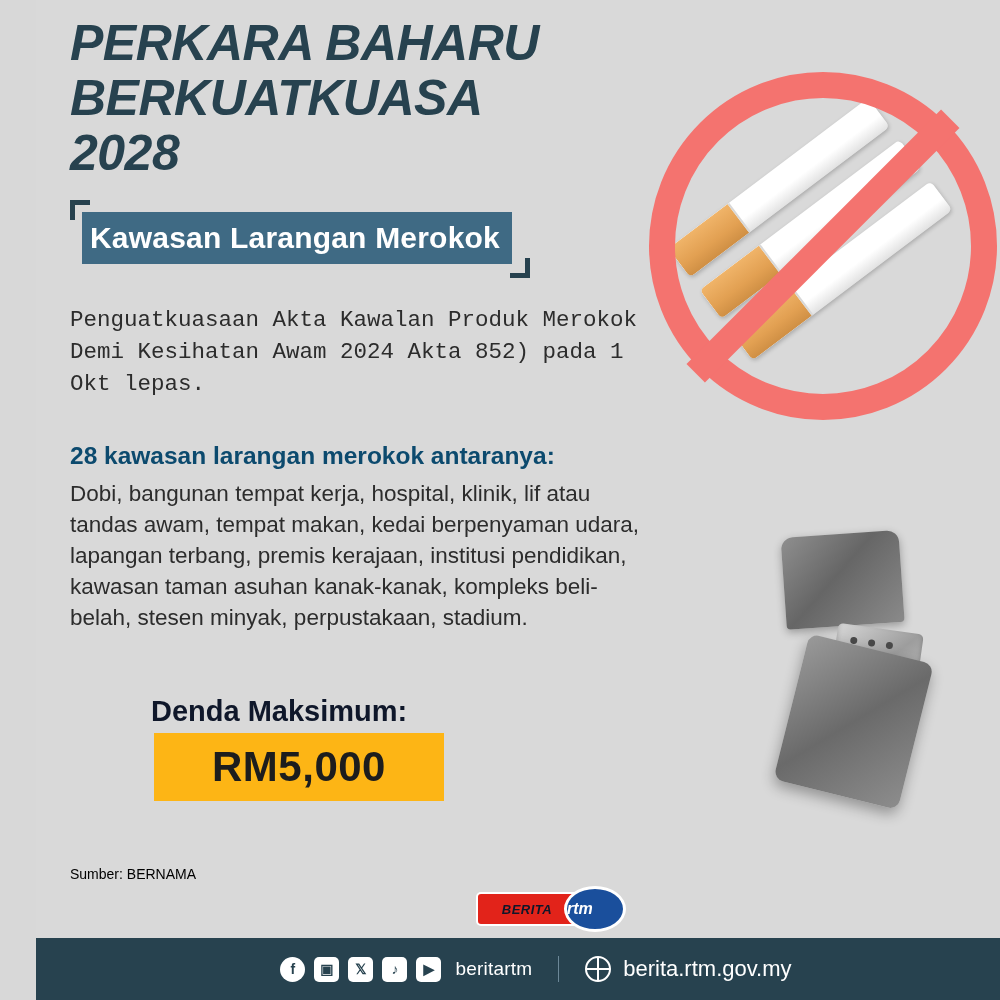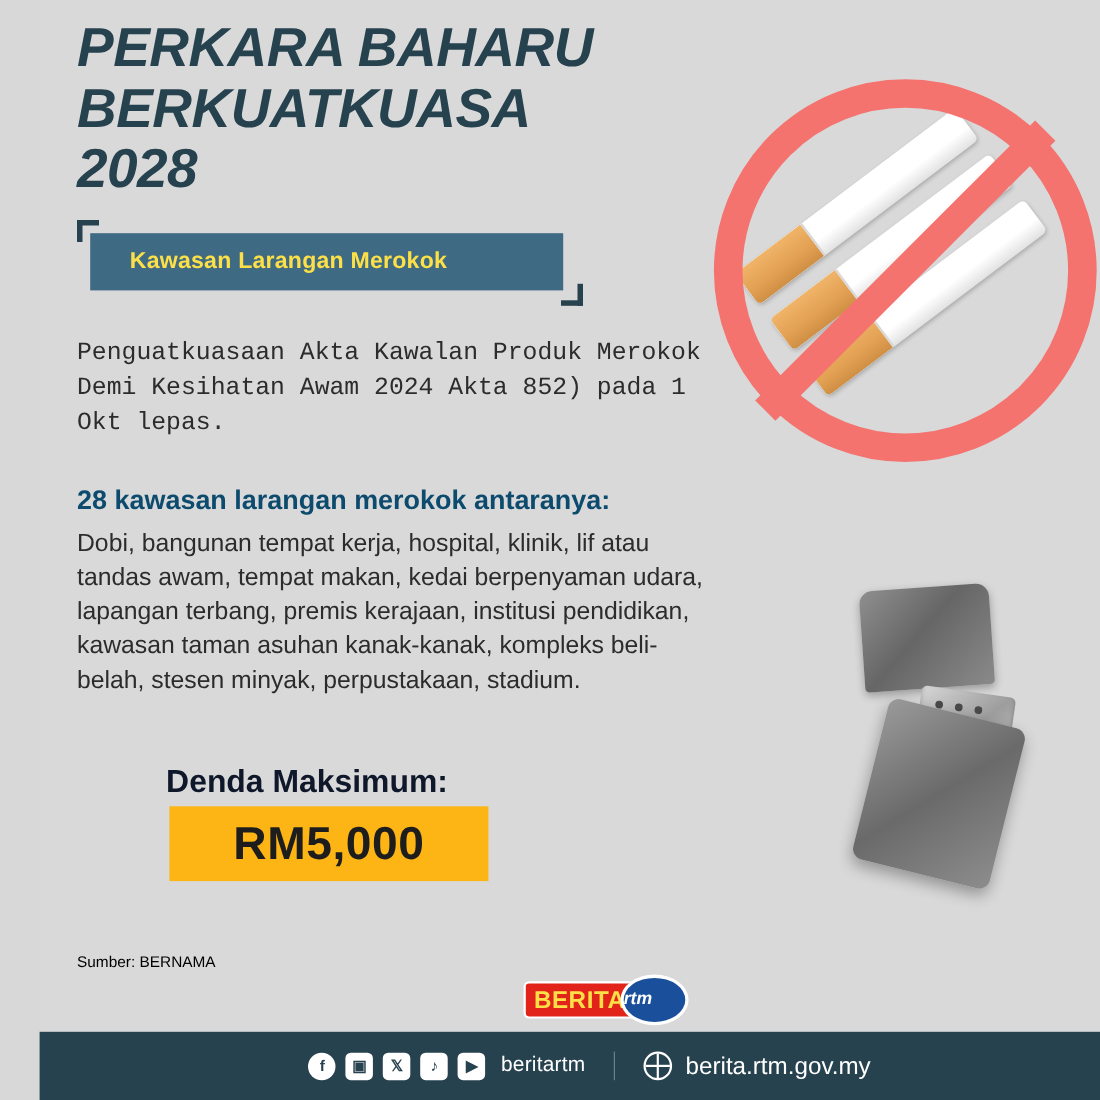--- a/index.html
+++ b/index.html
@@ -52,24 +52,24 @@
     border-bottom: 5px solid #27424f;
   }
   .banner {
     position: absolute;
     left: 12px; top: 12px;
     width: 430px; height: 52px;
     background: #3f6a84;
     display: flex; align-items: center;
   }
   .banner-text {
-    color: #fde047;
-    font-size: 21px;
-    font-weight: bold;
-    padding-left: 36px;
+    color: #ffffff;
+    font-size: 30px;
+    font-weight: bold;
+    padding-left: 8px;
     letter-spacing: 0.2px;
   }
 
   
   .para {
     position: absolute;
     left: 34px; top: 305px;
     width: 580px;
     font-size: 22.5px;
     color: #2c2c2c;
@@ -134,23 +134,24 @@
   .logo-berita {
     position: absolute;
     left: 0; top: 6px;
     width: 118px; height: 34px;
     background: #e2231a;
     border-radius: 5px;
     border: 2px solid #ffffff;
     display: flex; align-items: center; justify-content: center;
   }
   .logo-berita span {
-    color: #fde047;
-    font-weight: bold;
-    font-size: 22px;
+    color: #0f172a;
+    font-weight: bold;
+    font-style: italic;
+    font-size: 13px;
     letter-spacing: 0.5px;
     padding-right: 16px;
   }
   .logo-rtm {
     position: absolute;
     left: 88px; top: 0;
     width: 62px; height: 46px;
     background: #1a4f9c;
     border-radius: 50%;
     border: 3px solid #ffffff;

